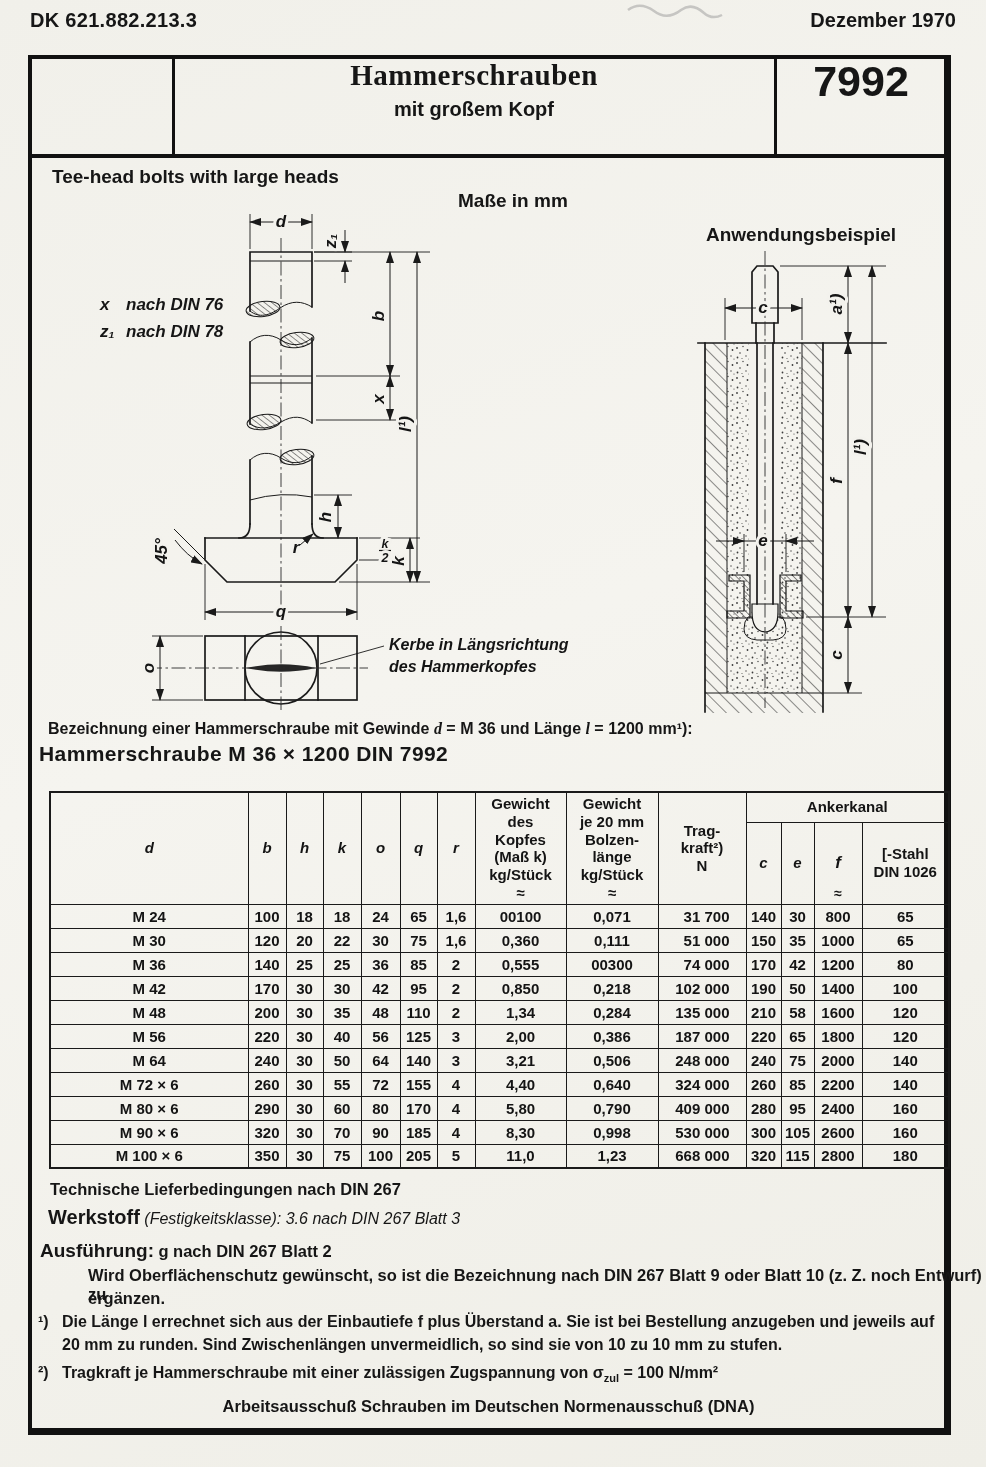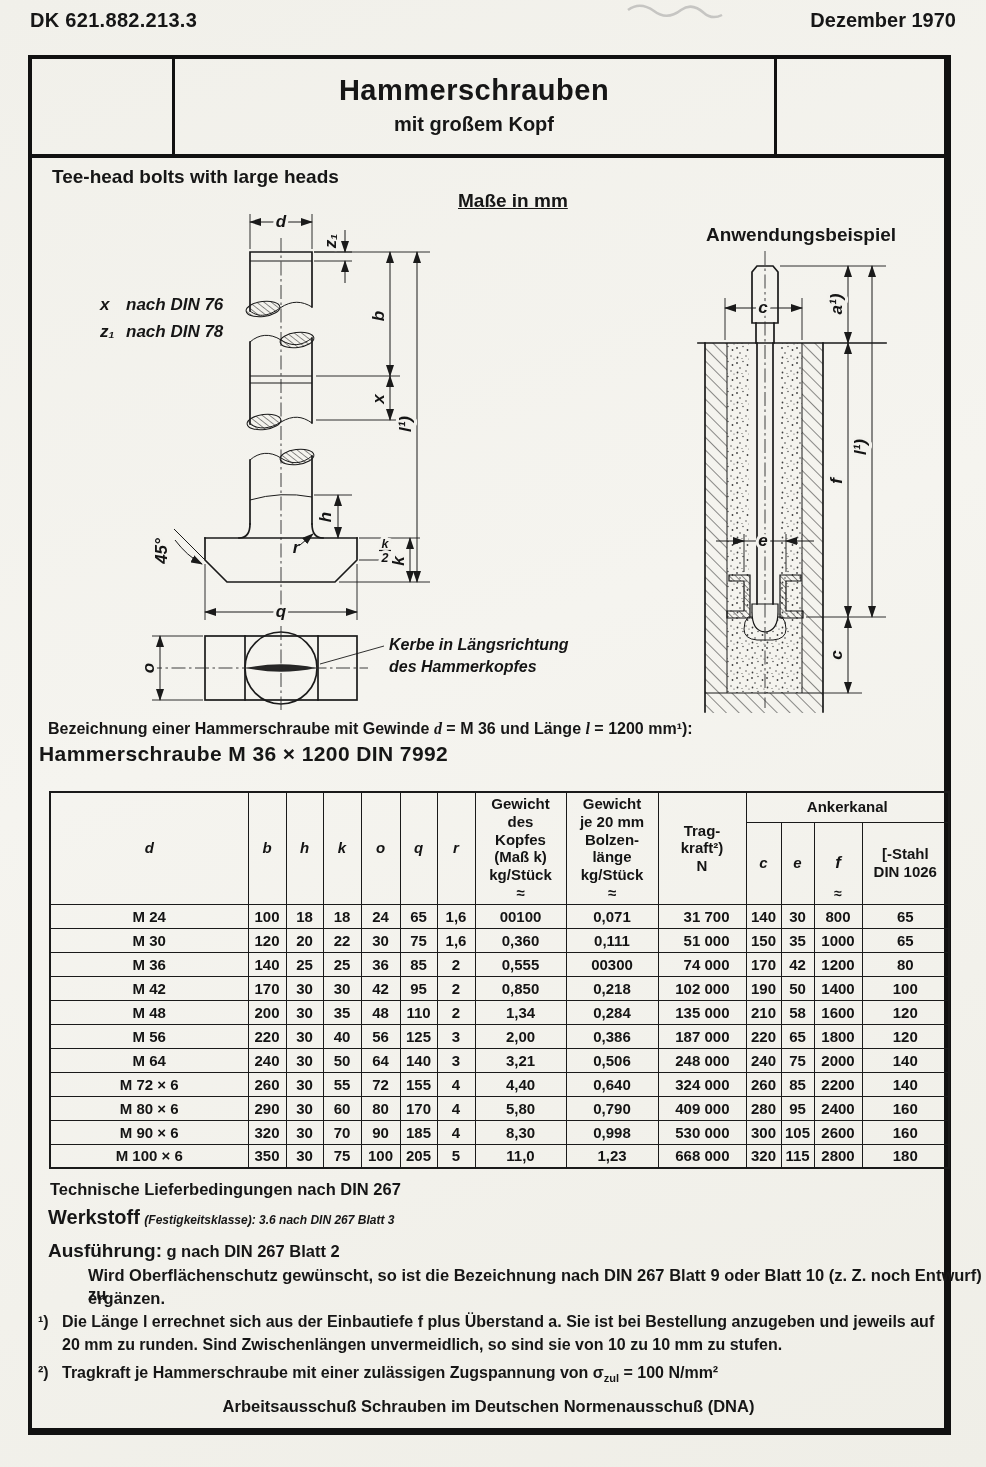--- a/index.html
+++ b/index.html
@@ -9,32 +9,32 @@
     font-family:"Liberation Sans",sans-serif;color:#161616;
   }
   .abs{position:absolute;}
   
   .dk{left:30px;top:9px;font-size:20px;font-weight:700;letter-spacing:.3px;}
   .date{right:30px;top:9px;font-size:20px;font-weight:700;}
   
   .hbox{left:28px;top:55px;width:923px;height:103px;border:4px solid #111;box-sizing:border-box;background:transparent;}
   .hdiv{position:absolute;top:0;bottom:0;width:3px;background:#111;}
   .titlecell{position:absolute;left:143px;width:598px;top:0;text-align:center;}
-  .title{font-size:29px;font-weight:700;margin-top:15px;letter-spacing:.5px;}
+  .title{font-size:29px;font-weight:700;letter-spacing:.5px;font-family:Liberation Serif, serif;}
   .subtitle{font-size:20px;font-weight:700;margin-top:6px;}
   .dincell{position:absolute;left:745px;width:168px;top:0;text-align:center;}
   .dinlogo{display:inline-block;font-size:30px;font-weight:700;letter-spacing:2px;border-top:3px solid #111;border-bottom:3px solid #111;padding:0 7px;margin-top:7px;line-height:1.1;}
   .dinnum{font-size:43px;font-weight:700;line-height:1;margin-top:1px;}
   
   .frameL{left:28px;top:55px;width:4px;height:1380px;background:#111;}
   .frameR{left:944px;top:55px;width:7px;height:1380px;background:#111;}
   .frameB{left:28px;top:1428px;width:923px;height:7px;background:#111;}
   
   .entitle{left:52px;top:166px;font-size:19px;font-weight:700;}
-  .units{left:458px;top:190px;font-size:19px;font-weight:700;text-decoration:underline;}
+  .units{left:458px;top:190px;font-size:19px;font-weight:700;}
   .refs{left:100px;top:291px;font-size:17px;font-weight:700;font-style:italic;line-height:27px;}
   .refs .var{display:inline-block;width:26px;}
   .extitle{left:706px;top:224px;font-size:19px;font-weight:700;}
   
   .bez{left:48px;top:720px;font-size:16px;font-weight:700;}
   .bez i{font-family:"Liberation Serif",serif;}
   .desname{left:39px;top:742px;width:921px;text-align:left;font-size:21px;font-weight:700;letter-spacing:.4px;}
   
   table.dim{position:absolute;left:49px;top:791px;width:899px;border-collapse:collapse;table-layout:fixed;background:transparent;}
   table.dim th,table.dim td{border:1px solid #1a1a1a;text-align:center;vertical-align:middle;padding:0;font-weight:700;color:#141414;}
@@ -47,22 +47,22 @@
   .pre{white-space:pre-line;}
   .it{font-style:italic;font-size:17px;}
   .ak{font-size:16px;}
   .fcell{position:relative;}
   .fcell .approx{position:absolute;bottom:2px;left:0;right:0;font-size:14px;}
   table.dim td:nth-child(10){text-align:right;padding-right:16px;}
   
   .n1{left:50px;top:1180px;font-size:16.5px;font-weight:700;}
   .n2{left:48px;top:1206px;}
   .n2 .lbl{font-size:20px;font-weight:700;}
-  .n2 .rest{font-size:12px;font-weight:700;font-style:italic;}
-  .n3{left:48px;top:1240px;}
+  .n2 .rest{font-size:16px;font-weight:400;font-style:italic;}
+  .n3{left:40px;top:1240px;}
   .n3 .lbl{font-size:19px;font-weight:700;}
   .n3 .rest{font-size:16.5px;font-weight:700;}
   .n4{left:88px;top:1266px;font-size:16.5px;font-weight:700;}
   .n5{left:88px;top:1289px;font-size:16.5px;font-weight:700;}
   .fn{font-size:16px;font-weight:700;}
   .fn .mk{position:absolute;left:-24px;top:0;}
   .fn1a{left:62px;top:1313px;}
   .fn1b{left:62px;top:1336px;text-align:center;}
   .fn2{left:62px;top:1364px;}
   .fn sub{font-size:11px;}
@@ -90,20 +90,21 @@
 <div class="abs date">Dezember 1970</div>
 
 <div class="abs hbox">
   <div class="hdiv" style="left:140px"></div>
   <div class="hdiv" style="left:742px"></div>
   <div class="titlecell">
     <div class="title">Hammerschrauben</div>
     <div class="subtitle">mit großem Kopf</div>
   </div>
   <div class="dincell">
+    <div class="dinnum">7992</div>
   </div>
 </div>
 
 <div class="abs frameL"></div>
 <div class="abs frameR"></div>
 <div class="abs frameB"></div>
 
 <div class="abs entitle">Tee-head bolts with large heads</div>
 <div class="abs units">Maße in mm</div>
 <div class="abs refs">

